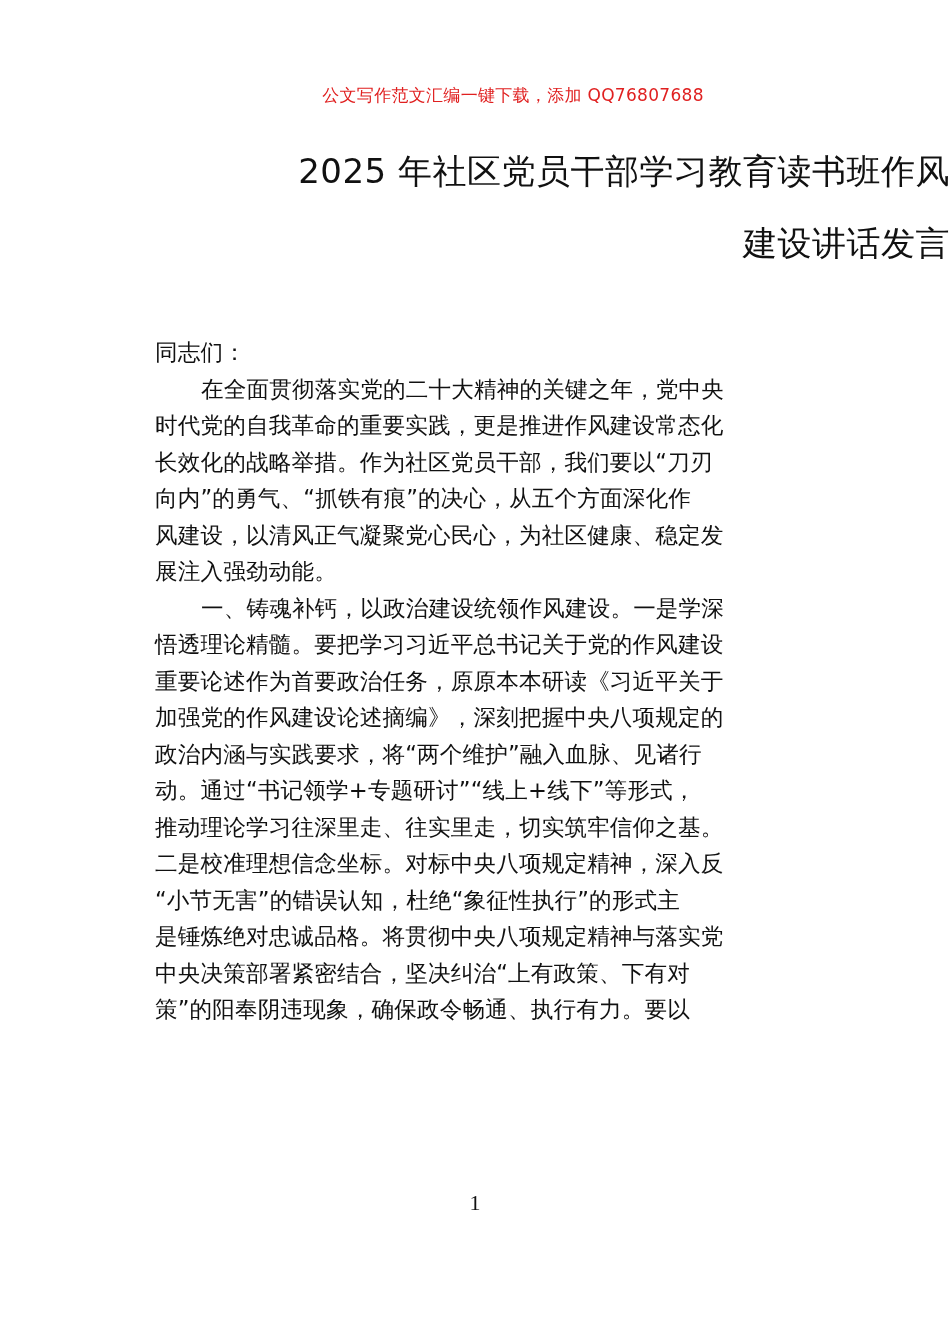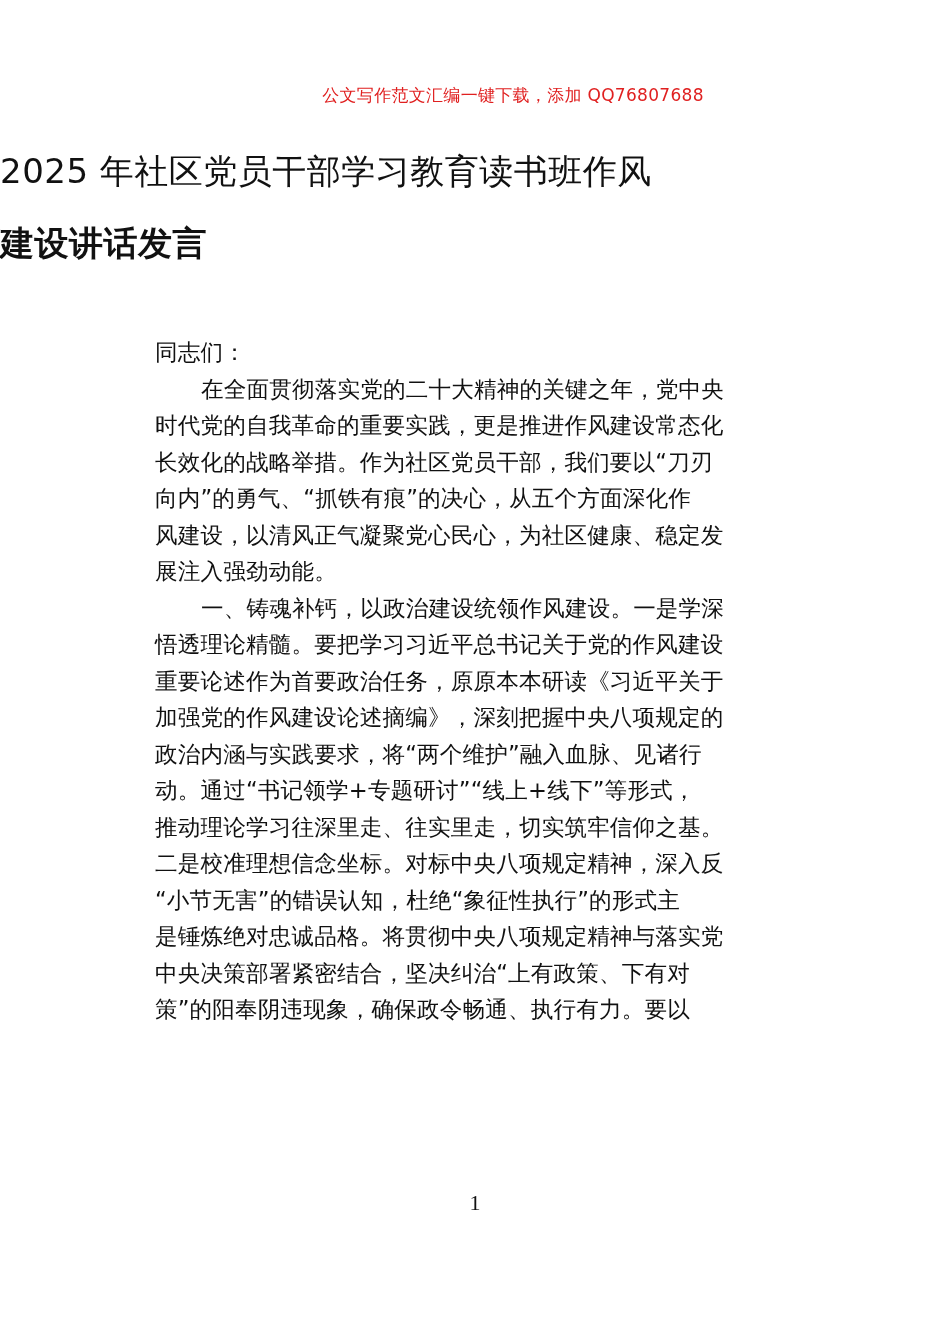--- a/index.html
+++ b/index.html
@@ -24,28 +24,28 @@
       font-size: 17px;
       color: #e02020;
       letter-spacing: 0.3px;
       white-space: nowrap;
       padding-left: 38px;
     }
     .title {
       position: absolute;
       left: 0;
       width: 950px;
-      text-align: left;
+      text-align: right;
       font-size: 34px;
       color: #111111;
       white-space: nowrap;
       letter-spacing: 0.5px;
     }
     .title.l1 { top: 149px; }
-    .title.l2 { top: 221px; font-weight: bold; }
+    .title.l2 { top: 221px; }
     .body-text {
       position: absolute;
       top: 334px;
       left: 155px;
       width: 665px;
     }
     .line {
       height: 36.5px;
       line-height: 36.5px;
       font-size: 22.6px;

